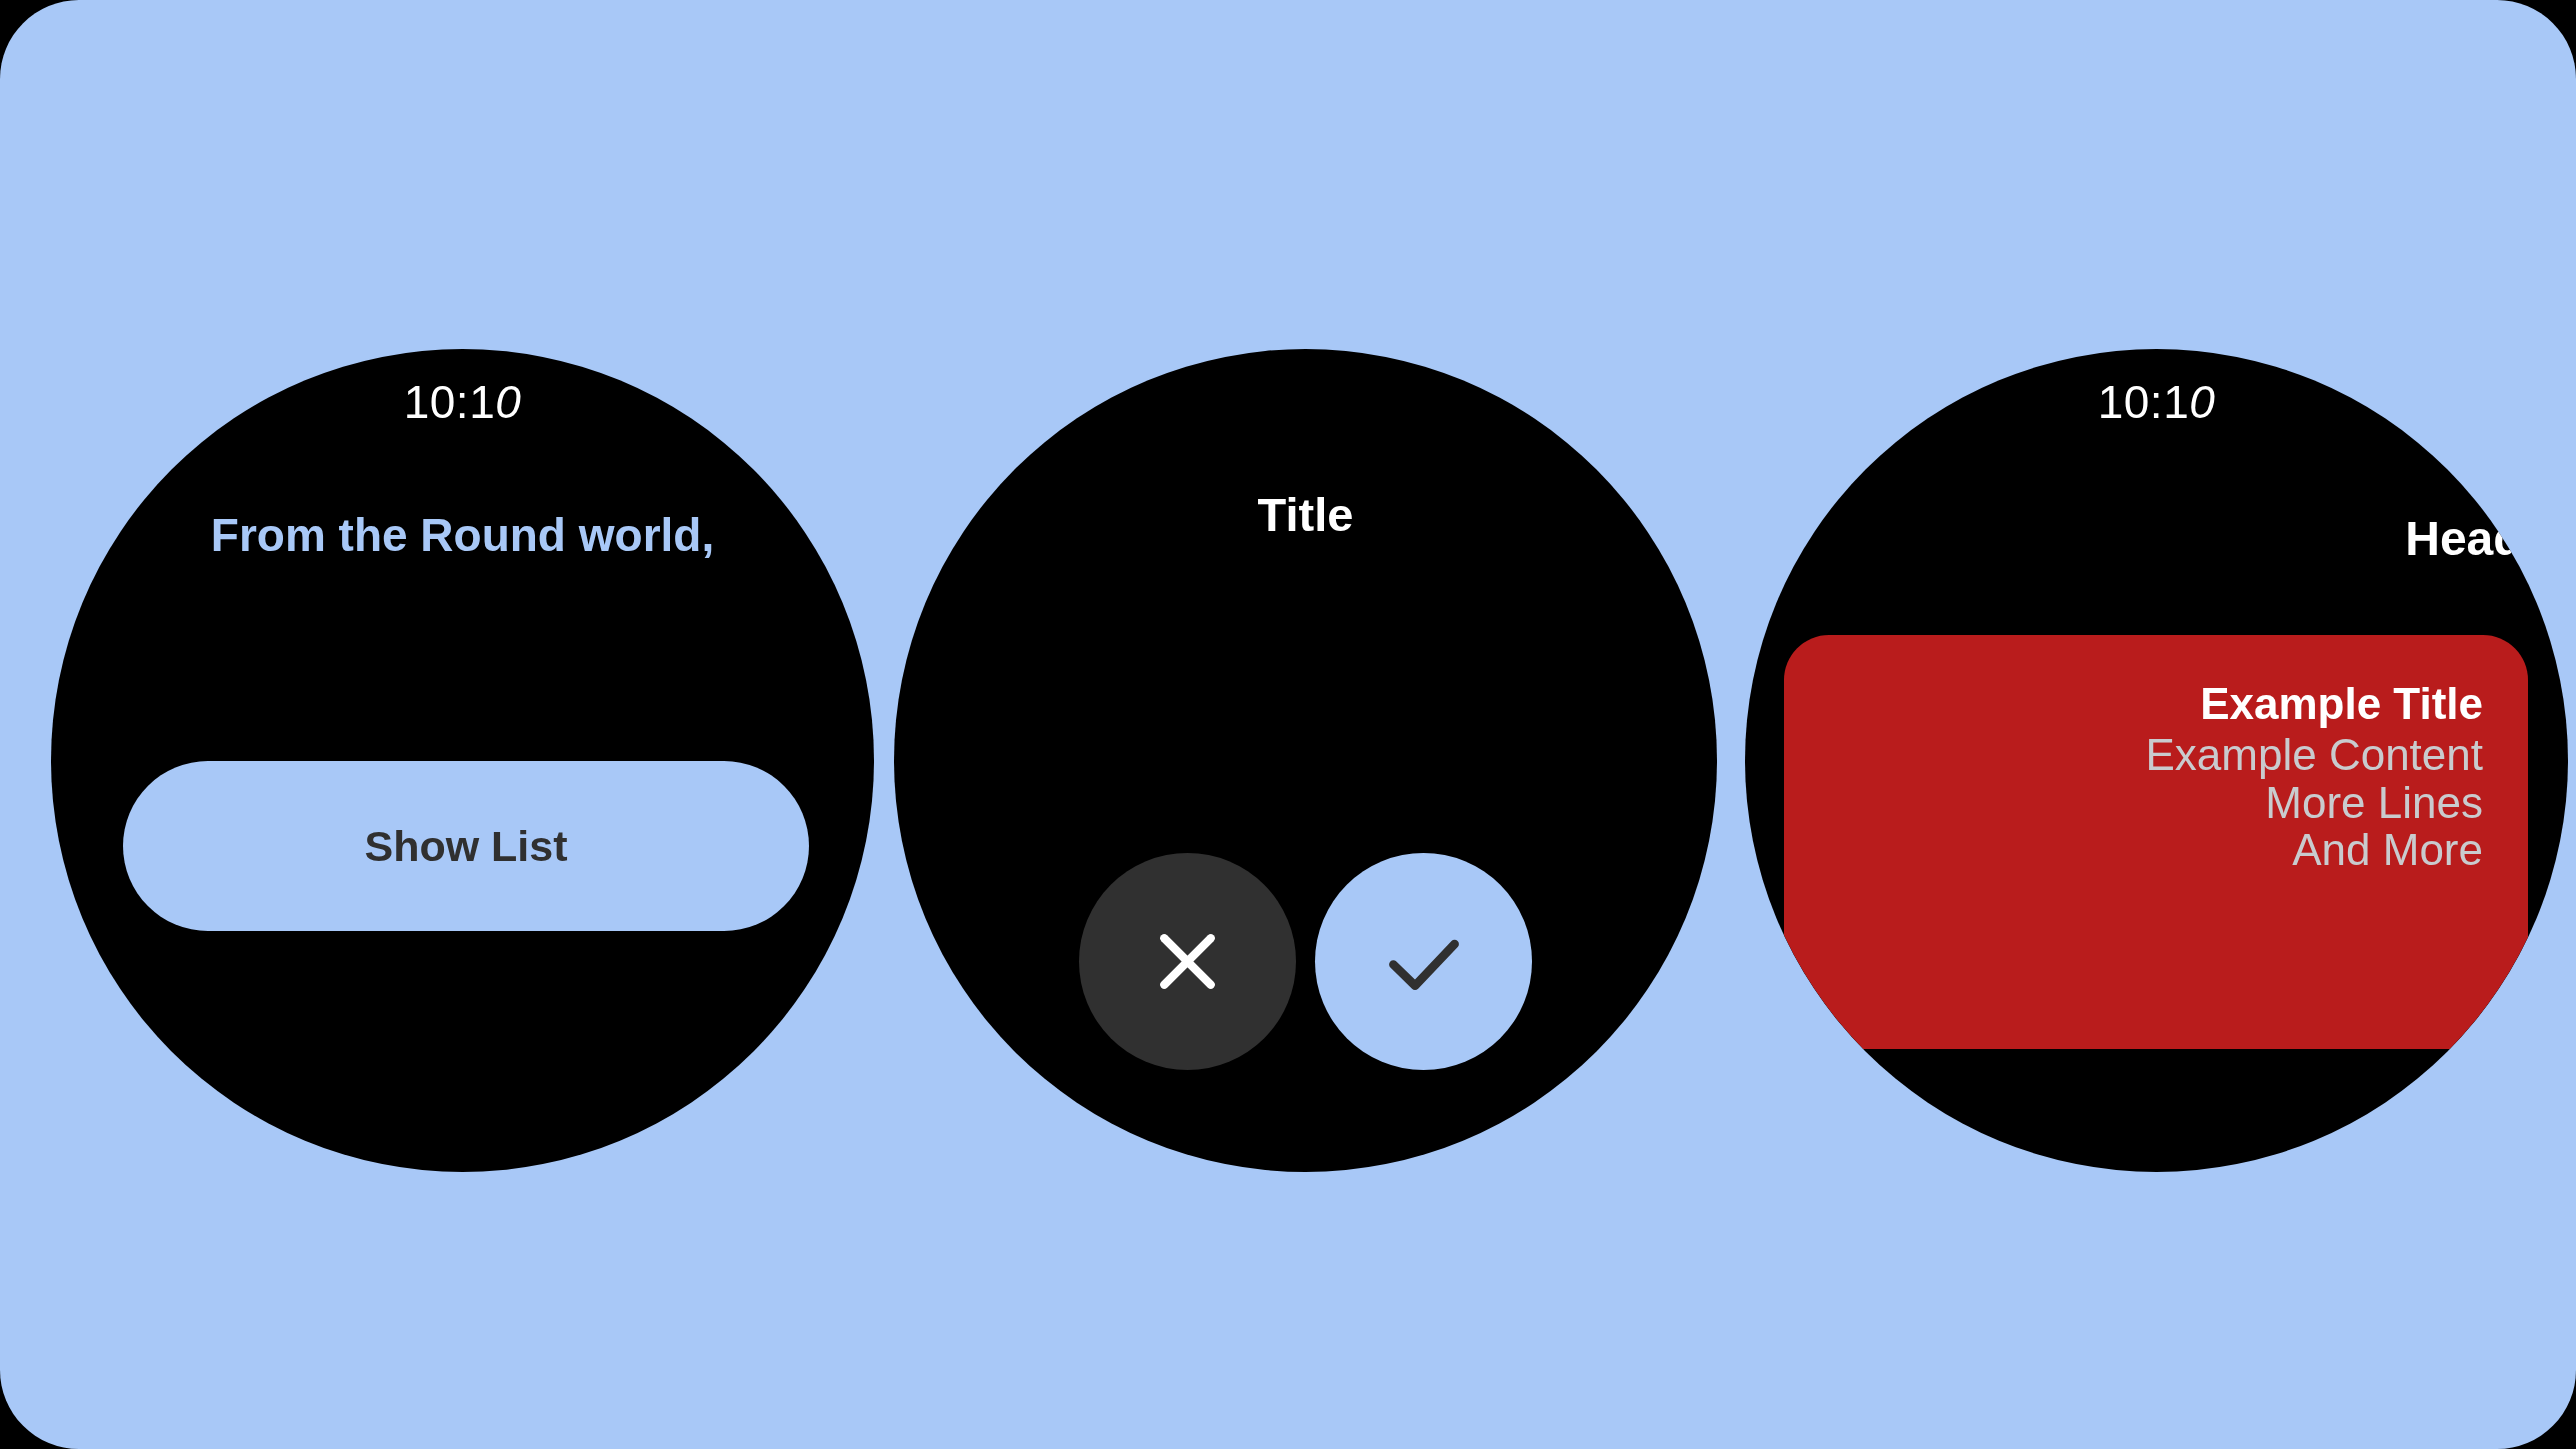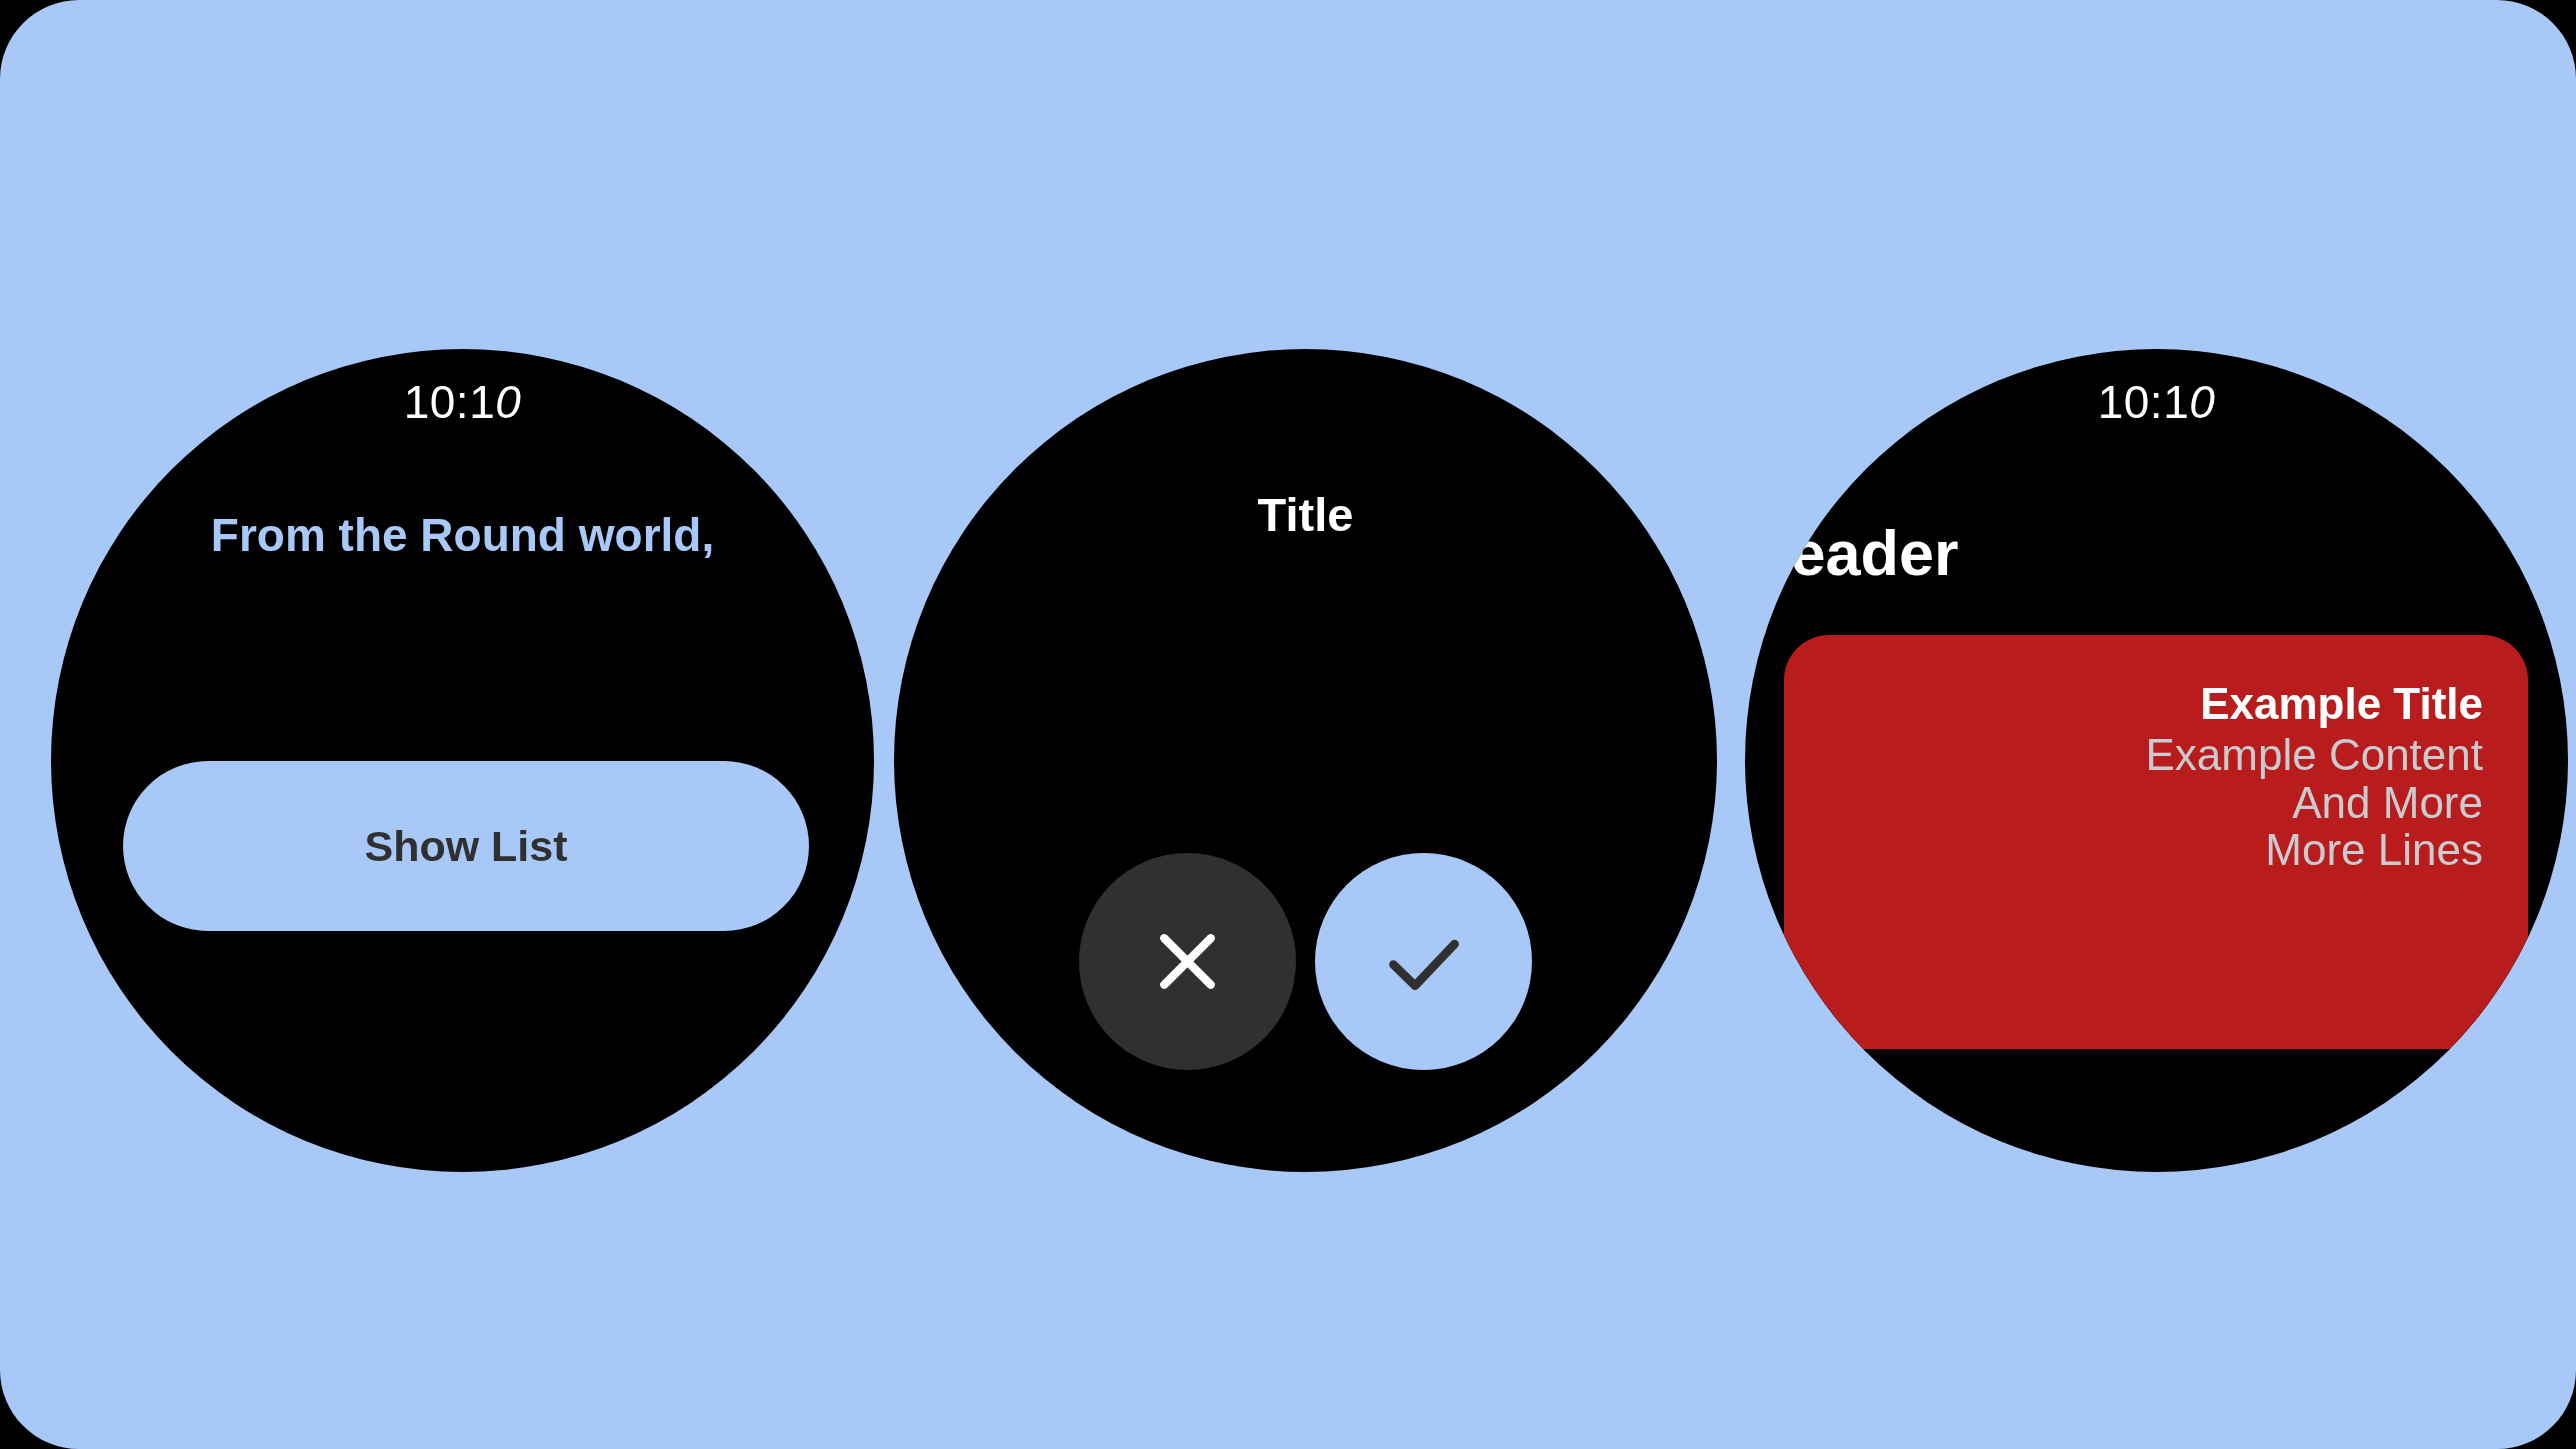--- a/index.html
+++ b/index.html
@@ -116,25 +116,25 @@
     justify-content: center;
     cursor: pointer;
     padding: 0;
   }
   .btn-negative { background: #303030; }
   .btn-positive { background: #a8c8f7; }
 
   
   .header-label {
     position: absolute;
-    top: 168px;
+    top: 162px;
     left: 0; width: 100%;
-    text-align: left;
-    color: #ffffff;
-    font-size: 63px;
+    text-align: right;
+    color: #ffffff;
+    font-size: 48px;
     font-weight: bold;
   }
   .card-clip {
     position: absolute;
     inset: 0;
     border-radius: 50%;
     overflow: hidden;
     pointer-events: none;
   }
   .card-clip .card { pointer-events: auto; }
@@ -220,21 +220,21 @@
 
     <div class="watch-screen">
       <div class="time"><span>10:1</span><span class="tz">0</span></div>
 
       <div class="header-label">Header</div>
 
       <div class="card-clip">
         <div class="card">
           <div class="card-title">Example Title</div>
           <div class="card-line">Example Content</div>
+          <div class="card-line">More Lines</div>
           <div class="card-line">And More</div>
-          <div class="card-line">More Lines</div>
         </div>
       </div>
     </div>
   </div>
 
 </div>
 
 
 </body></html>

